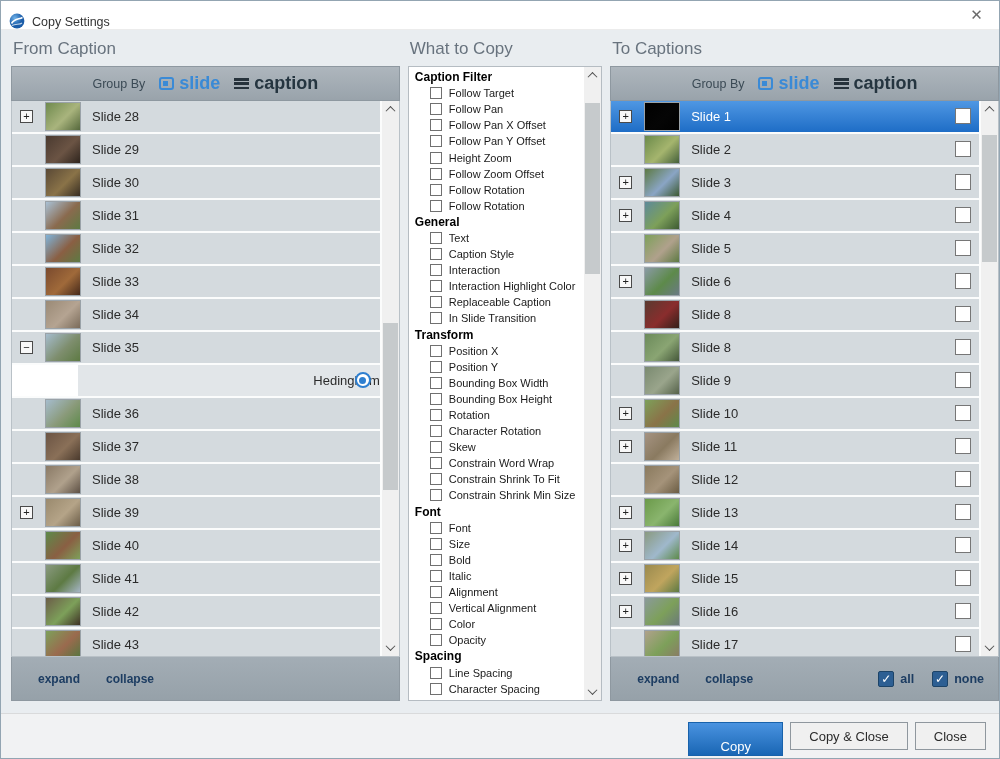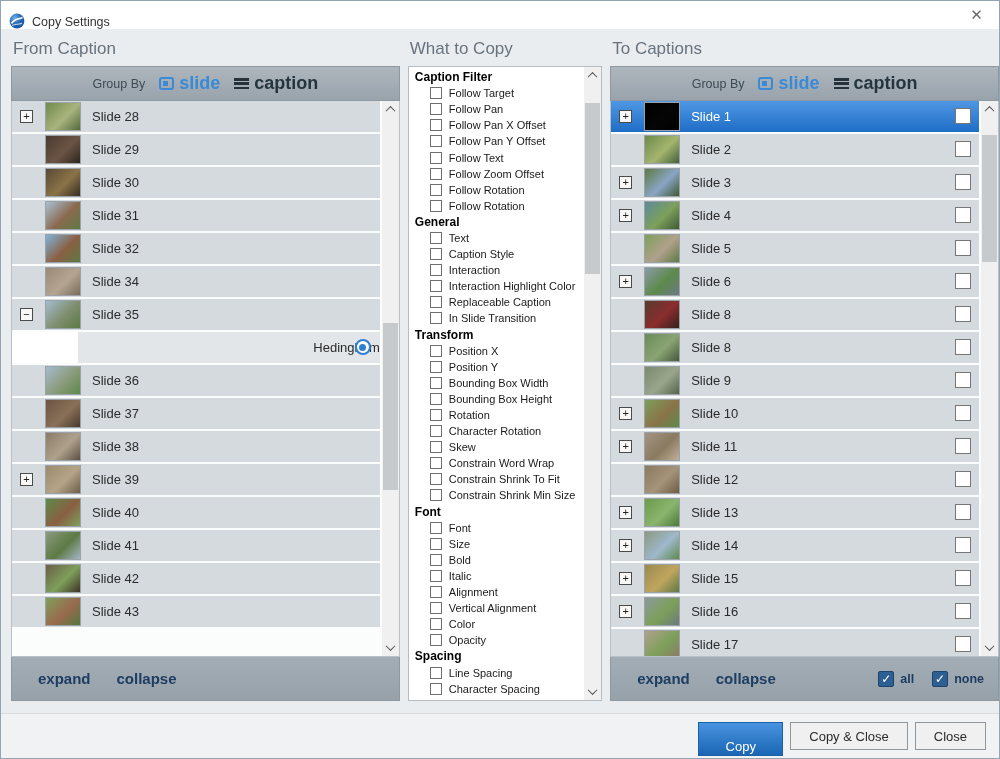--- a/index.html
+++ b/index.html
@@ -45,36 +45,36 @@
   .sbar{position:absolute;top:0;right:0;bottom:0;width:17px;background:#f0f0f0;}
   .sb-arrow{position:absolute;left:0;width:17px;height:17px;display:flex;align-items:center;justify-content:center;}
   .sb-up{top:0;}
   .sb-down{bottom:0;}
   .chev{width:6px;height:6px;border-right:1.6px solid #505050;border-bottom:1.6px solid #505050;}
   .chev.up{transform:rotate(-135deg) translate(-1px,-1px);}
   .chev.down{transform:rotate(45deg) translate(-1px,-1px);}
   .sb-thumb{position:absolute;left:1px;width:15px;background:#c6cacc;}
   
   .list-footer{height:44px;background:linear-gradient(#a3adb5,#96a1a9);border:1px solid #8e98a0;border-top:none;box-sizing:border-box;display:flex;align-items:center;position:relative;}
-  .foot-link{font-size:15px;font-weight:bold;color:#1d3d62;margin-left:26px;cursor:default;}
+  .foot-link{font-size:12px;font-weight:bold;color:#1d3d62;margin-left:26px;cursor:default;}
   .foot-right{position:absolute;right:14px;display:flex;align-items:center;gap:18px;}
   .cn-group{display:flex;align-items:center;gap:6px;cursor:default;}
   .cn-box{width:16px;height:16px;background:#2d5f93;border:1px solid #1d4468;border-radius:2px;color:#fff;font-size:12px;line-height:15px;text-align:center;box-sizing:border-box;}
   .cn-label{font-size:12.5px;font-weight:bold;color:#1d3d62;}
   
   .checklist{position:relative;height:635px;background:#fff;border:1px solid #b5bcc2;box-sizing:border-box;overflow:hidden;}
   .cl-inner{padding:2px 0 0 6px;margin-right:18px;overflow:hidden;height:100%;}
   .cl-header{font-size:12px;font-weight:bold;color:#000;height:16.1px;line-height:16.1px;}
   .cl-item{height:16.1px;display:flex;align-items:center;padding-left:15px;}
   .cl-cb{width:12px;height:12px;background:#fff;border:1px solid #707070;box-sizing:border-box;flex:none;}
   .cl-txt{font-size:11px;color:#1a1a1a;margin-left:7px;white-space:nowrap;}
   
   .bottombar{position:absolute;left:0;right:0;bottom:0;height:45px;background:#f1f2f3;border-top:1px solid #d9dadb;display:flex;align-items:flex-start;justify-content:flex-end;gap:7px;padding:8px 13px 0 0;box-sizing:border-box;}
   .btn{height:28px;font-family:"Liberation Sans",sans-serif;font-size:13px;color:#2b2b2b;background:#f0f0f0;border:1px solid #8f979e;padding:0 18px;cursor:default;}
-  .btn-primary{width:85px;background:linear-gradient(#4a93e0,#1a66b4);border:1px solid #1862ab;color:#fff;padding:16px;}
+  .btn-primary{width:95px;background:linear-gradient(#4a93e0,#1a66b4);border:1px solid #1862ab;color:#fff;padding:16px;}
 </style>
 </head>
 <body>
 
 <div class="window">
 
   <div class="titlebar">
     <span class="app-icon">
       <svg width="16" height="16" viewBox="0 0 16 16">
         <defs>
@@ -133,20 +133,25 @@
               <span class="thumb" style="background: linear-gradient(135deg, rgb(168, 192, 212) 0%, rgb(138, 106, 78) 55%, rgb(93, 122, 67) 100%);"></span>
               <span class="row-label">Slide 31</span>
             </div>
             <div class="row">
               <span class="exp-spacer"></span>
               <span class="thumb" style="background: linear-gradient(135deg, rgb(127, 179, 217) 0%, rgb(138, 95, 67) 55%, rgb(93, 122, 67) 100%);"></span>
               <span class="row-label">Slide 32</span>
             </div>
             <div class="row">
               <span class="exp-spacer"></span>
+              <span class="thumb" style="background: linear-gradient(135deg, rgb(122, 74, 46) 0%, rgb(160, 106, 58) 55%, rgb(69, 41, 26) 100%);"></span>
+              <span class="row-label">Slide 33</span>
+            </div>
+            <div class="row">
+              <span class="exp-spacer"></span>
               <span class="thumb" style="background: linear-gradient(135deg, rgb(154, 138, 118) 0%, rgb(181, 164, 146) 55%, rgb(122, 107, 90) 100%);"></span>
               <span class="row-label">Slide 34</span>
             </div>
             <div class="row">
               <span class="expander">−</span>
               <span class="thumb" style="background: linear-gradient(135deg, rgb(165, 188, 205) 0%, rgb(126, 142, 110) 55%, rgb(93, 122, 67) 100%);"></span>
               <span class="row-label">Slide 35</span>
             </div>
             <div class="row child-row">
               <span class="row-label">Hedingham</span>
@@ -225,21 +230,21 @@
             <div class="cl-item">
               <span class="cl-cb"></span>
               <span class="cl-txt">Follow Pan X Offset</span>
             </div>
             <div class="cl-item">
               <span class="cl-cb"></span>
               <span class="cl-txt">Follow Pan Y Offset</span>
             </div>
             <div class="cl-item">
               <span class="cl-cb"></span>
-              <span class="cl-txt">Follow Text</span>
+              <span class="cl-txt">Height Zoom</span>
             </div>
             <div class="cl-item">
               <span class="cl-cb"></span>
               <span class="cl-txt">Follow Zoom Offset</span>
             </div>
             <div class="cl-item">
               <span class="cl-cb"></span>
               <span class="cl-txt">Follow Rotation</span>
             </div>
             <div class="cl-item">

